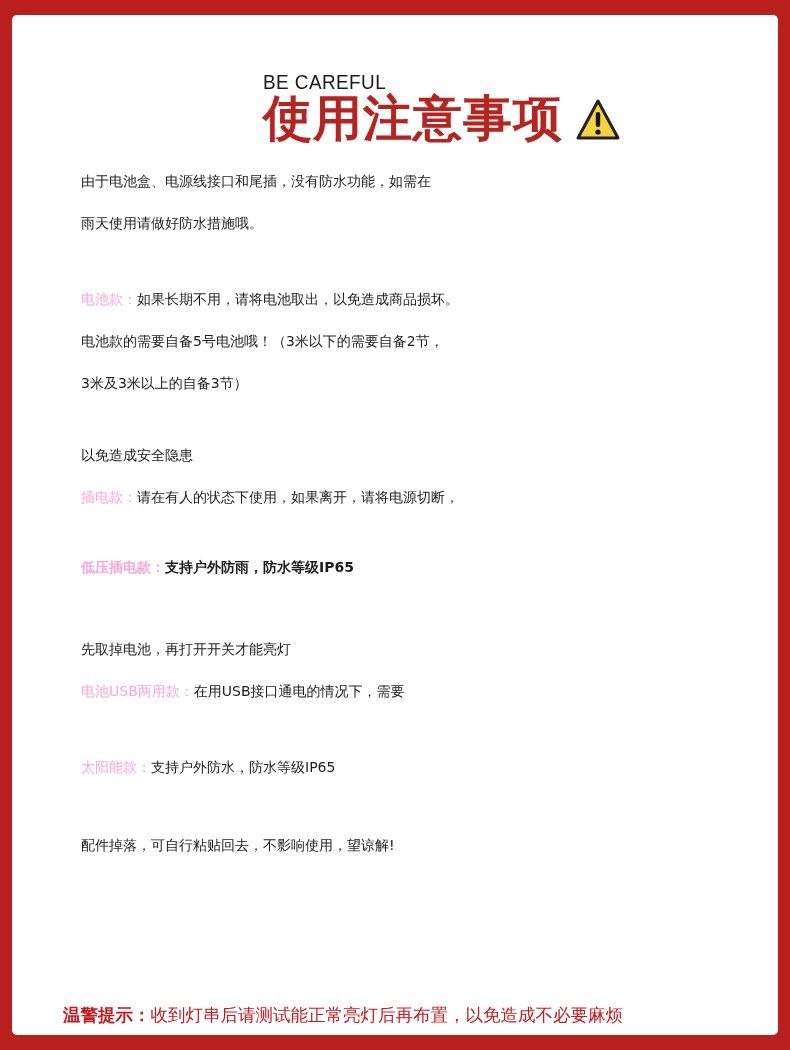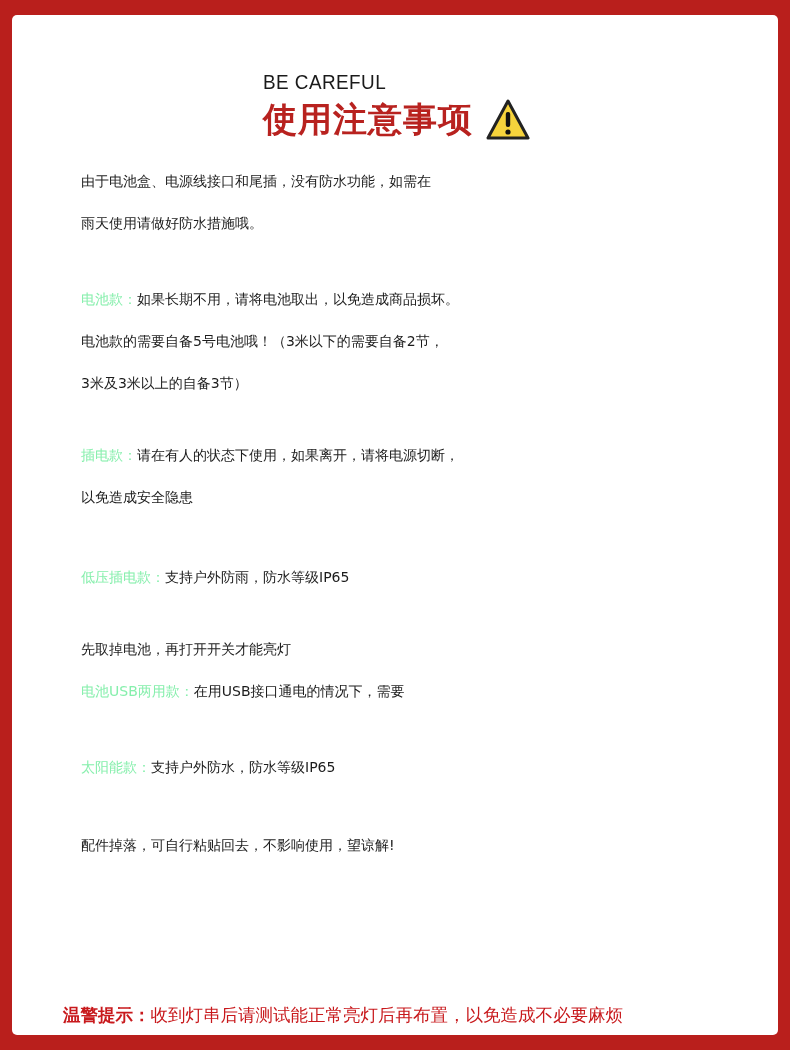--- a/index.html
+++ b/index.html
@@ -37,21 +37,21 @@
       transform: scaleX(0.9);
       transform-origin: left center;
       white-space: nowrap;
     }
     .title-row {
       display: flex;
       align-items: center;
       margin-top: 2px;
     }
     .title {
-      font-size: 34px;
+      font-size: 49px;
       font-weight: bold;
       color: #b8221f;
       line-height: 46px;
       letter-spacing: 1px;
       white-space: nowrap;
     }
     .warn-icon {
       width: 46px;
       height: 44px;
       margin-left: 12px;
@@ -69,21 +69,21 @@
       font-size: 14px;
       color: #1c1c1c;
       white-space: nowrap;
     }
     .para .line {
       display: block;
       height: 42px;
       line-height: 42px;
     }
     .label {
-      color: #86efac;
+      color: #f9a8d4;
     }
     .notice {
       position: absolute;
       left: 63px;
       top: 1000px;
       font-size: 17.5px;
       font-weight: bold;
       color: #c8191c;
       white-space: nowrap;
       line-height: 30px;
@@ -116,25 +116,25 @@
     <span class="line"><span>雨天使用请做好防水措施哦。</span></span>
   </div>
 
   <div class="para" style="top:118px;">
     <span class="line"><span class="label">电池款：</span><span>如果长期不用，请将电池取出，以免造成商品损坏。</span></span>
     <span class="line"><span>电池款的需要自备5号电池哦！（3米以下的需要自备2节，</span></span>
     <span class="line"><span>3米及3米以上的自备3节）</span></span>
   </div>
 
   <div class="para" style="top:274px;">
+    <span class="line"><span>以免造成安全隐患</span></span>
     <span class="line"><span class="label">插电款：</span><span>请在有人的状态下使用，如果离开，请将电源切断，</span></span>
-    <span class="line"><span>以免造成安全隐患</span></span>
   </div>
 
-  <div class="para" style="top:396px;">
+  <div class="para" style="top:386px;font-weight:bold;">
     <span class="line"><span class="label">低压插电款：</span><span>支持户外防雨，防水等级IP65</span></span>
   </div>
 
   <div class="para" style="top:468px;">
     <span class="line"><span>先取掉电池，再打开开关才能亮灯</span></span>
     <span class="line"><span class="label">电池USB两用款：</span><span>在用USB接口通电的情况下，需要</span></span>
   </div>
 
   <div class="para" style="top:586px;">
     <span class="line"><span class="label">太阳能款：</span><span>支持户外防水，防水等级IP65</span></span>

